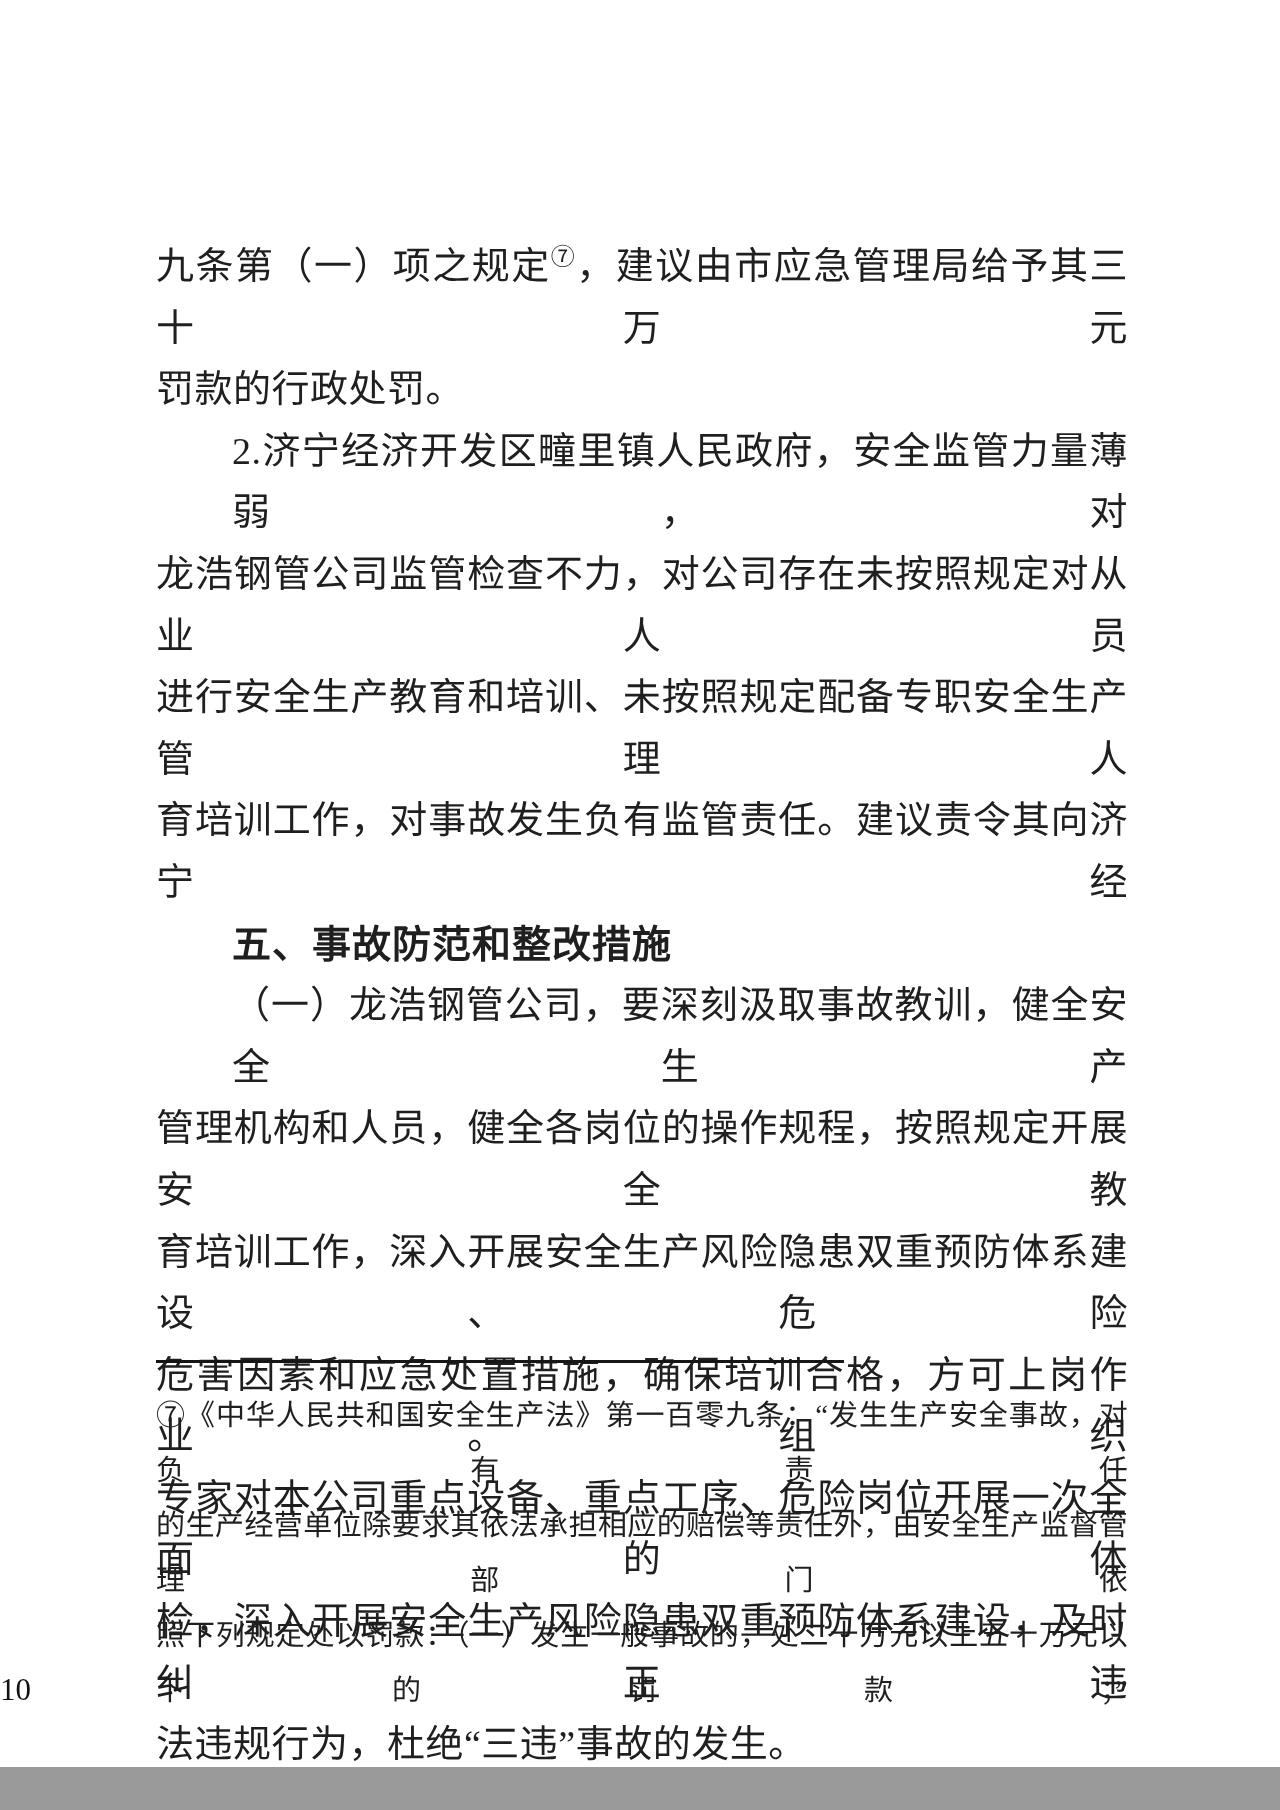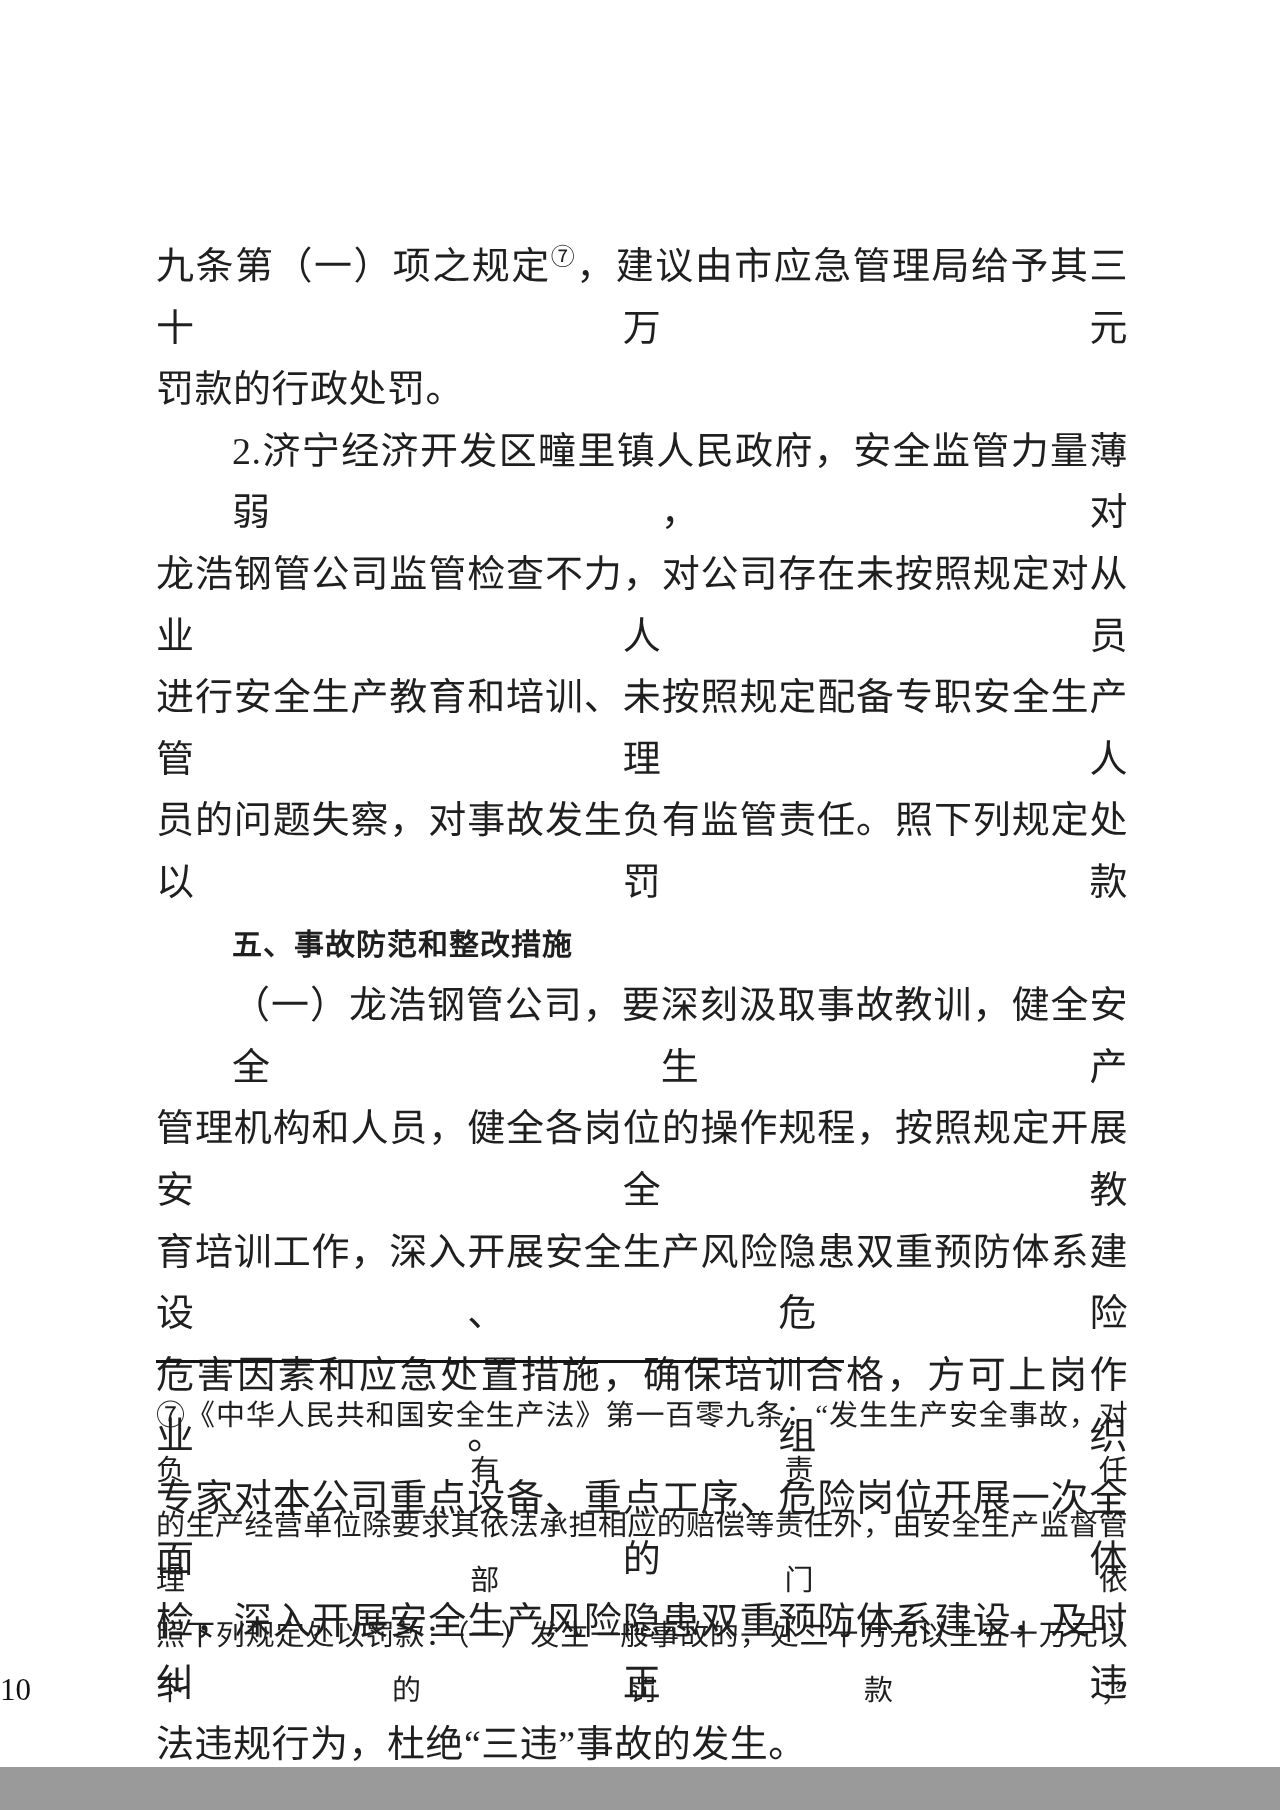--- a/index.html
+++ b/index.html
@@ -31,21 +31,21 @@
     text-justify:inter-character;
   }
   .end{
     text-align:right;
     text-align-last:left;
   }
   .indent{padding-left:76px;}
   .heading{
     font-family:"Liberation Sans","DejaVu Sans",sans-serif;
     font-weight:bold;
-    font-size:30px;
+    font-size:39px;
     letter-spacing:1px;
   }
   sup.fnref{
     font-size:24px;
     vertical-align:super;
     line-height:0;
   }
   .footnote-divider{
     position:absolute;
     left:156px;top:1360px;
@@ -79,21 +79,21 @@
 <div class="page">
 
   <div class="body-text">
 
     <div class="line just"><span>九条第（一）项之规定</span><sup class="fnref">⑦</sup><span>，建议由市应急管理局给予其三十万元</span></div>
 
     <div class="line end">罚款的行政处罚。</div>
     <div class="line just indent">2.济宁经济开发区疃里镇人民政府，安全监管力量薄弱，对</div>
     <div class="line just">龙浩钢管公司监管检查不力，对公司存在未按照规定对从业人员</div>
     <div class="line just">进行安全生产教育和培训、未按照规定配备专职安全生产管理人</div>
-    <div class="line just">员的问题失察，对事故发生负有监管责任。照下列规定处以罚款</div>
+    <div class="line just">育培训工作，对事故发生负有监管责任。建议责令其向济宁经</div>
 
     <div class="line end indent heading">五、事故防范和整改措施</div>
 
     <div class="line just indent">（一）龙浩钢管公司，要深刻汲取事故教训，健全安全生产</div>
     <div class="line just">管理机构和人员，健全各岗位的操作规程，按照规定开展安全教</div>
     <div class="line just">育培训工作，深入开展安全生产风险隐患双重预防体系建设、危险</div>
     <div class="line just">危害因素和应急处置措施，确保培训合格，方可上岗作业。组织</div>
     <div class="line just">专家对本公司重点设备、重点工序、危险岗位开展一次全面的体</div>
     <div class="line just">检，深入开展安全生产风险隐患双重预防体系建设，及时纠正违</div>
     <div class="line end">法违规行为，杜绝“三违”事故的发生。</div>

